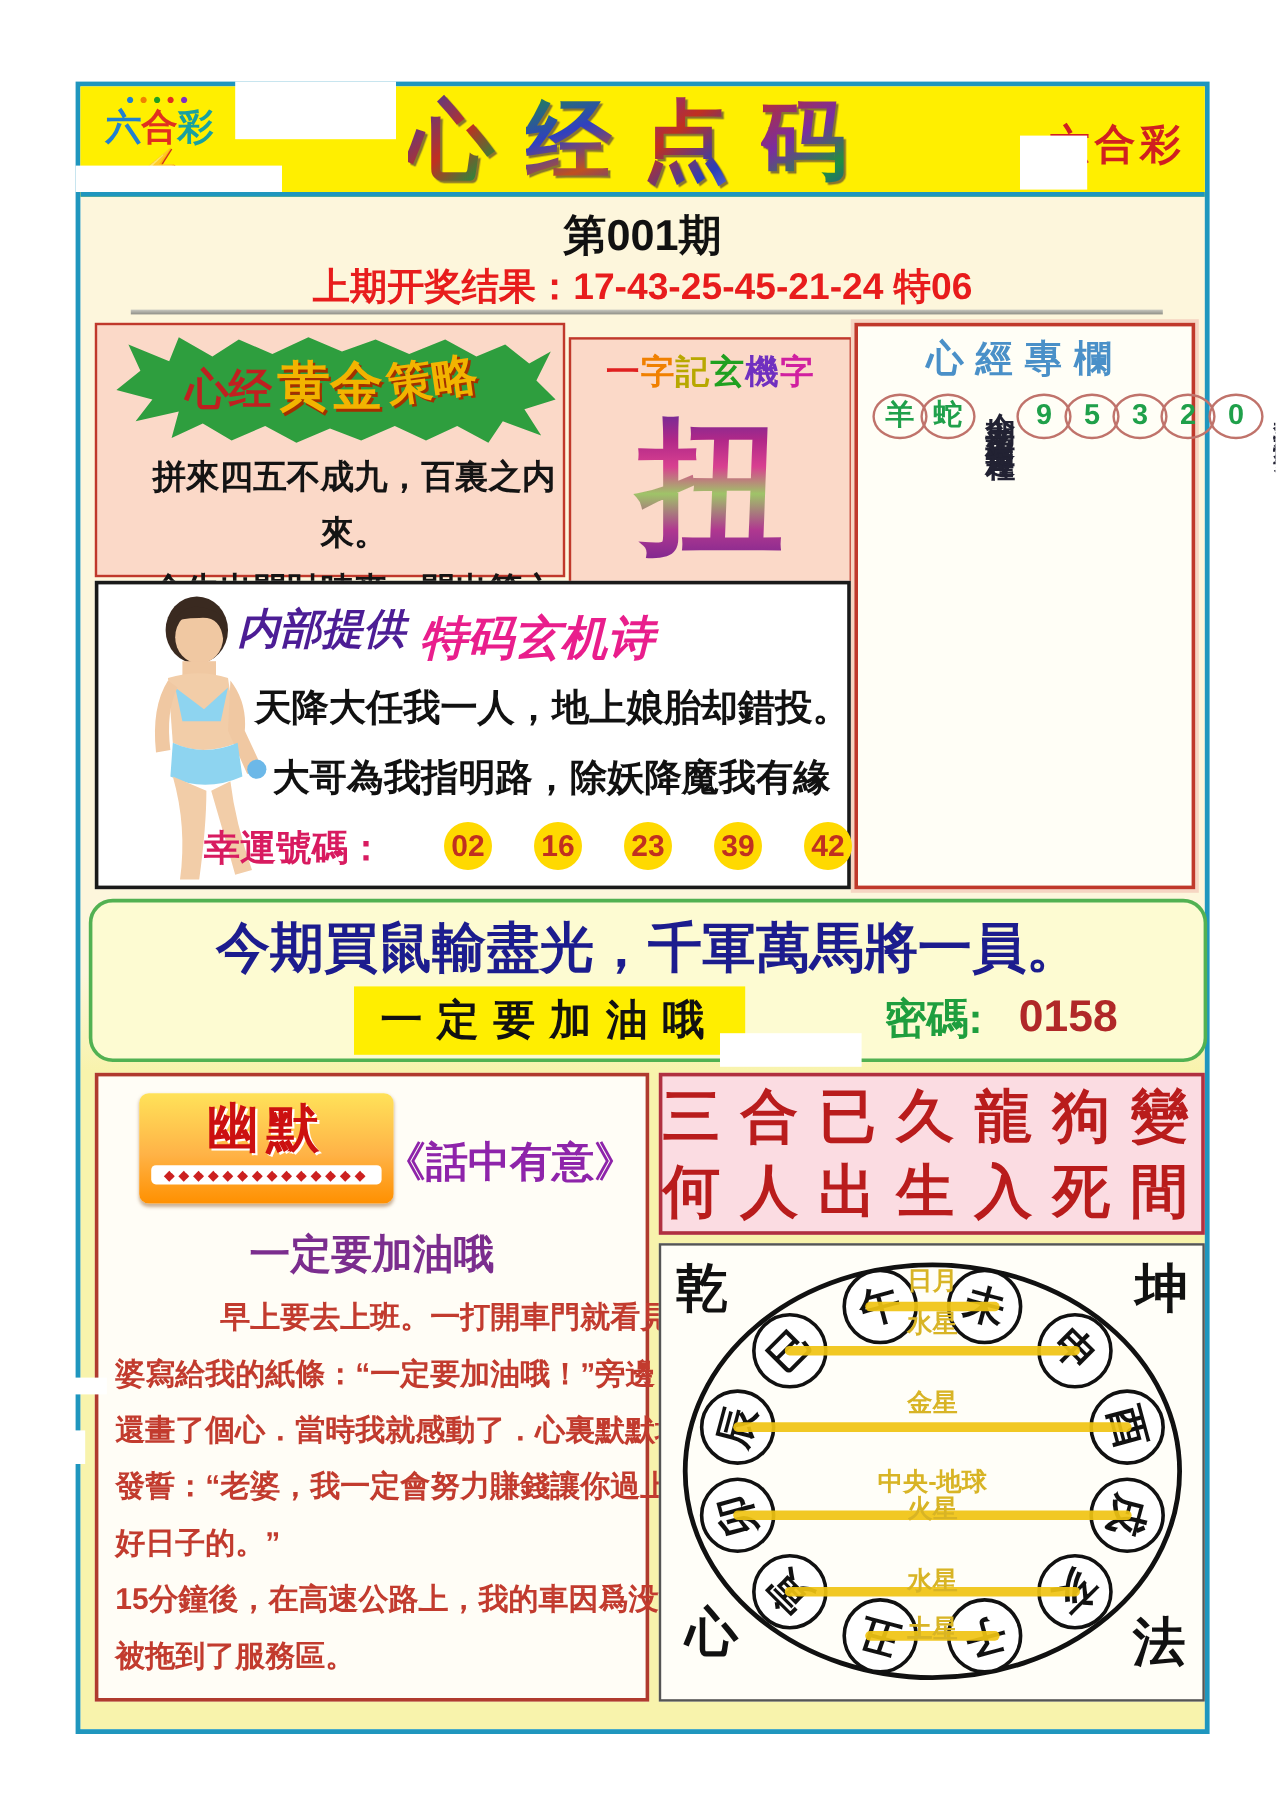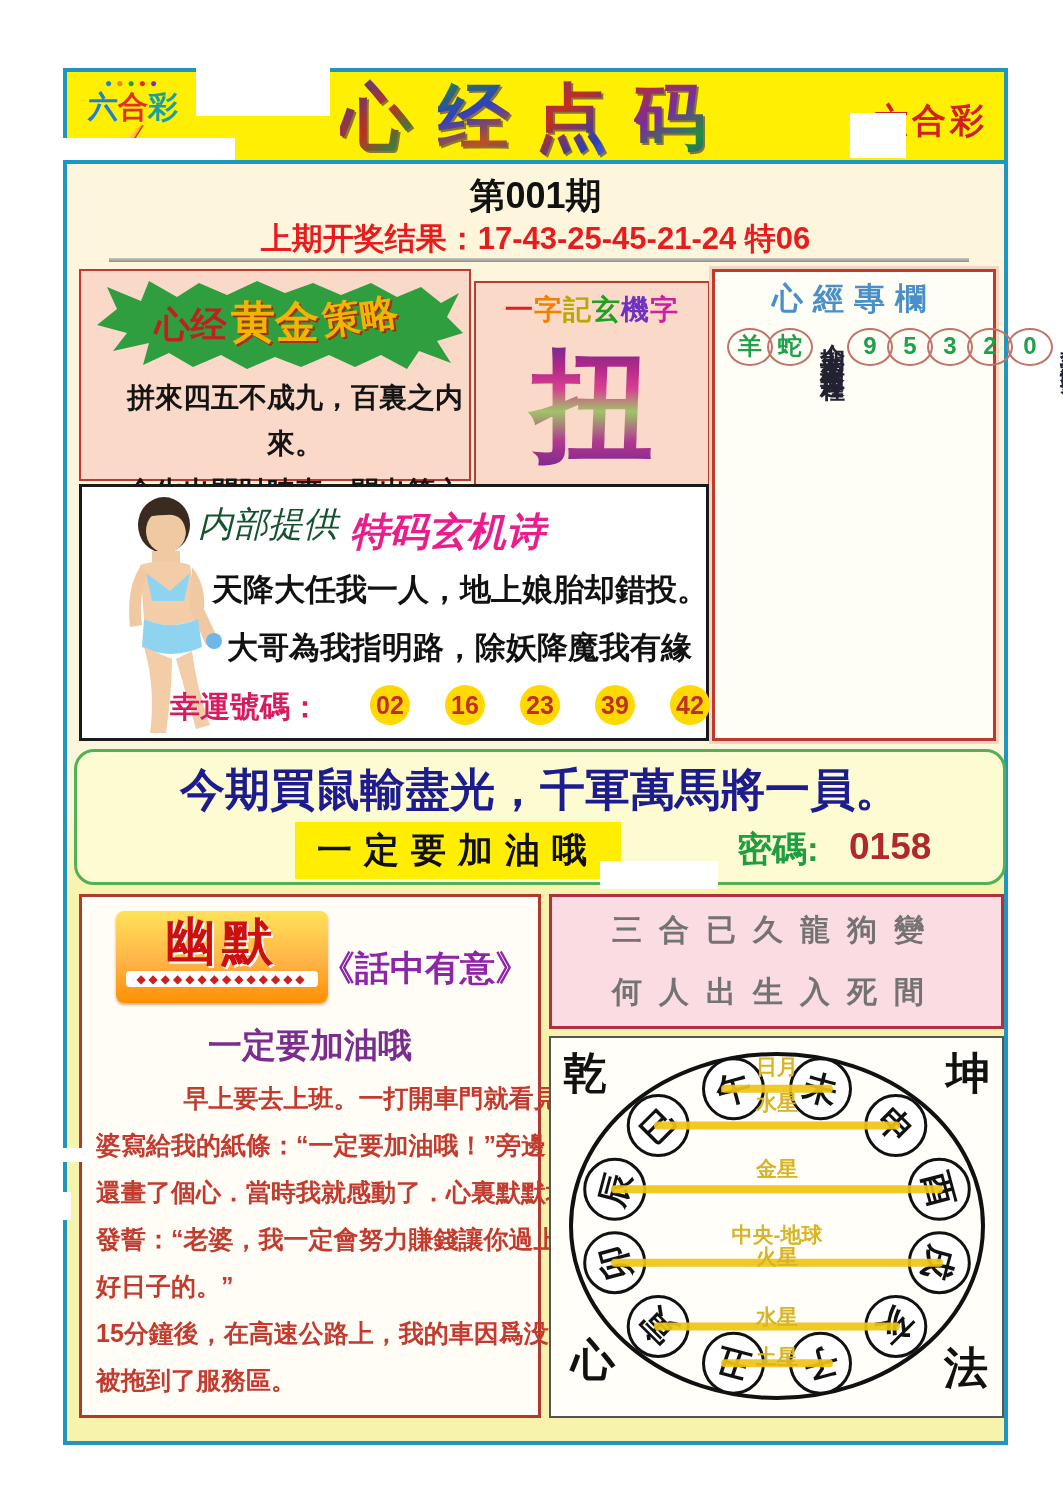--- a/index.html
+++ b/index.html
@@ -60,21 +60,21 @@
                margin-top:6px;font-family:"DejaVu Serif",serif;}
   #heart-cols{display:flex;flex-direction:row;justify-content:space-between;padding:4px 14px 0 18px;}
   .hcol{writing-mode:vertical-rl;text-orientation:upright;font-size:25px;font-weight:600;color:#223;
         letter-spacing:5px;height:400px;line-height:40px;}
   .hc-circle{writing-mode:horizontal-tb;display:block;width:42px;height:34px;margin:4px 0 4px -6px;
              border:2px solid #c0736b;border-radius:50%;color:#1fa04a;font-weight:bold;font-size:24px;
              text-align:center;line-height:32px;letter-spacing:0;}
 
   
   #box-poem{left:12px;top:412px;width:630px;height:257px;background:#ffffff;border:3px solid #1a1a1a;}
-  #provider{left:116px;top:14px;font-size:35px;font-weight:normal;font-style:italic;color:#14532d;}
+  #provider{left:116px;top:14px;font-size:35px;font-weight:bold;font-style:italic;color:#4c1d95;}
   #poem-title{left:268px;top:18px;font-size:39px;font-weight:900;font-style:italic;color:#e91e8c;
               font-family:"DejaVu Serif",serif;}
   .poem-line{position:absolute;left:130px;width:495px;text-align:center;font-size:31px;font-weight:900;
              color:#111;font-family:"DejaVu Serif",serif;white-space:nowrap;}
   #lucky-label{left:88px;top:200px;font-size:30px;font-weight:900;color:#d81b60;font-family:"DejaVu Serif",serif;}
   .lucky-ball{position:absolute;top:198px;width:40px;height:40px;border-radius:50%;background:#ffd900;
               color:#c03020;font-size:25px;font-weight:bold;text-align:center;line-height:40px;}
 
   
   #banner{left:7px;top:677px;width:932px;height:136px;background:#fdfbd2;border:3px solid #52b152;border-radius:20px;}
@@ -86,35 +86,35 @@
   #poem-text{position:absolute;left:218px;top:0;background:#ffee00;color:#111;font-size:35px;
              font-weight:900;padding:5px 22px;letter-spacing:12px;font-family:"DejaVu Serif",serif;white-space:nowrap;}
   #code-label{position:absolute;left:660px;top:4px;font-size:35px;font-weight:900;color:#1e9e3e;}
   #code-value{position:absolute;left:772px;top:4px;font-size:37px;font-weight:900;color:#b02828;}
 
   
   #box-humor{left:12px;top:822px;width:462px;height:524px;background:#fffdf6;border:3px solid #b03a2e;}
   #humor-logo{position:absolute;left:34px;top:14px;width:212px;height:92px;border-radius:8px;
               background:linear-gradient(180deg,#ffe259 0%,#ffb347 55%,#ff9000 100%);
               box-shadow:0 2px 3px rgba(120,60,0,.4);text-align:center;}
-  #humor-logo-text{font-size:51px;font-weight:900;color:#cc1010;line-height:60px;letter-spacing:6px;
+  #humor-logo-text{font-size:44px;font-weight:900;color:#cc1010;line-height:60px;letter-spacing:6px;
                    font-family:"DejaVu Serif",serif;text-shadow:2px 2px 0 #ffffff;}
   #humor-diamonds{margin:0 10px;background:#ffffff;border-radius:4px;font-size:12px;color:#cc2020;
                   letter-spacing:3px;line-height:16px;overflow:hidden;white-space:nowrap;}
   #humor-subtitle{position:absolute;right:8px;top:48px;font-size:35px;font-weight:900;color:#8e24aa;}
   #humor-title{position:absolute;left:0;top:126px;width:100%;text-align:center;font-size:34px;
                font-weight:900;color:#7b2d8e;}
   #story{position:absolute;left:14px;top:178px;width:432px;}
   #story p{margin:0;font-size:25px;line-height:47px;color:#c23b2e;font-weight:600;white-space:nowrap;}
   #story p.indent{text-indent:3.5em;}
 
   
   #box-couplet{left:482px;top:822px;width:455px;height:135px;background:#fbdce2;border:3px solid #b03040;
                text-align:center;}
-  .couplet-line{font-size:30px;font-weight:900;color:#737373;font-family:Liberation Mono, monospace;
+  .couplet-line{font-size:48px;font-weight:900;color:#b91c1c;font-family:Liberation Serif, serif;
                 letter-spacing:17px;line-height:62px;white-space:nowrap;}
 
   
   #box-wheel{left:482px;top:964px;width:455px;height:382px;background:#fffef8;border:2px solid #555;}
   .corner{position:absolute;font-size:44px;font-weight:900;color:#111;font-family:"DejaVu Serif",serif;}
   #corner-tl{left:12px;top:6px;} #corner-tr{right:12px;top:6px;}
   #corner-bl{left:20px;bottom:26px;} #corner-br{right:14px;bottom:18px;}
   .branch{font-size:34px;font-weight:900;font-family:"DejaVu Serif",serif;fill:#111;}
   .wlabel{font-size:21px;font-weight:bold;fill:#d8b425;font-family:"Liberation Sans",sans-serif;}
   .pairline{stroke:#f0c413;stroke-width:8;stroke-linecap:round;opacity:.92;}

